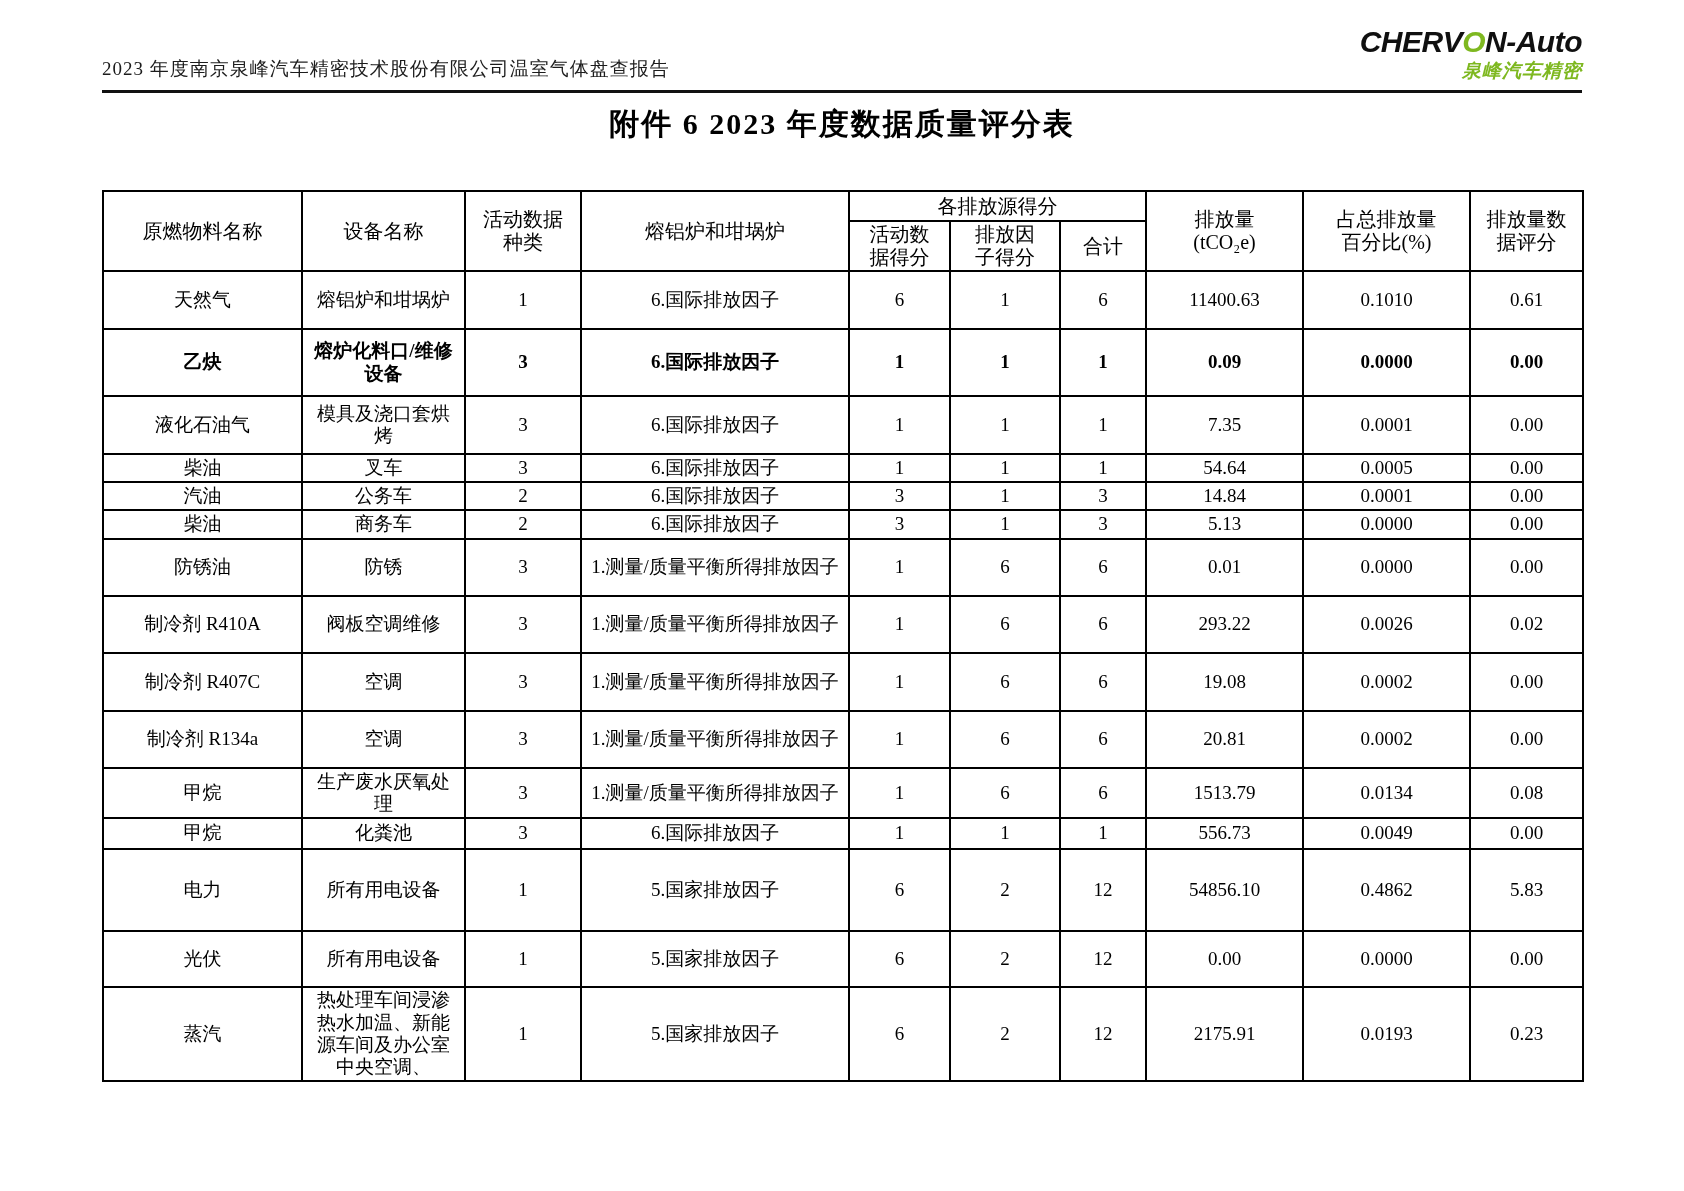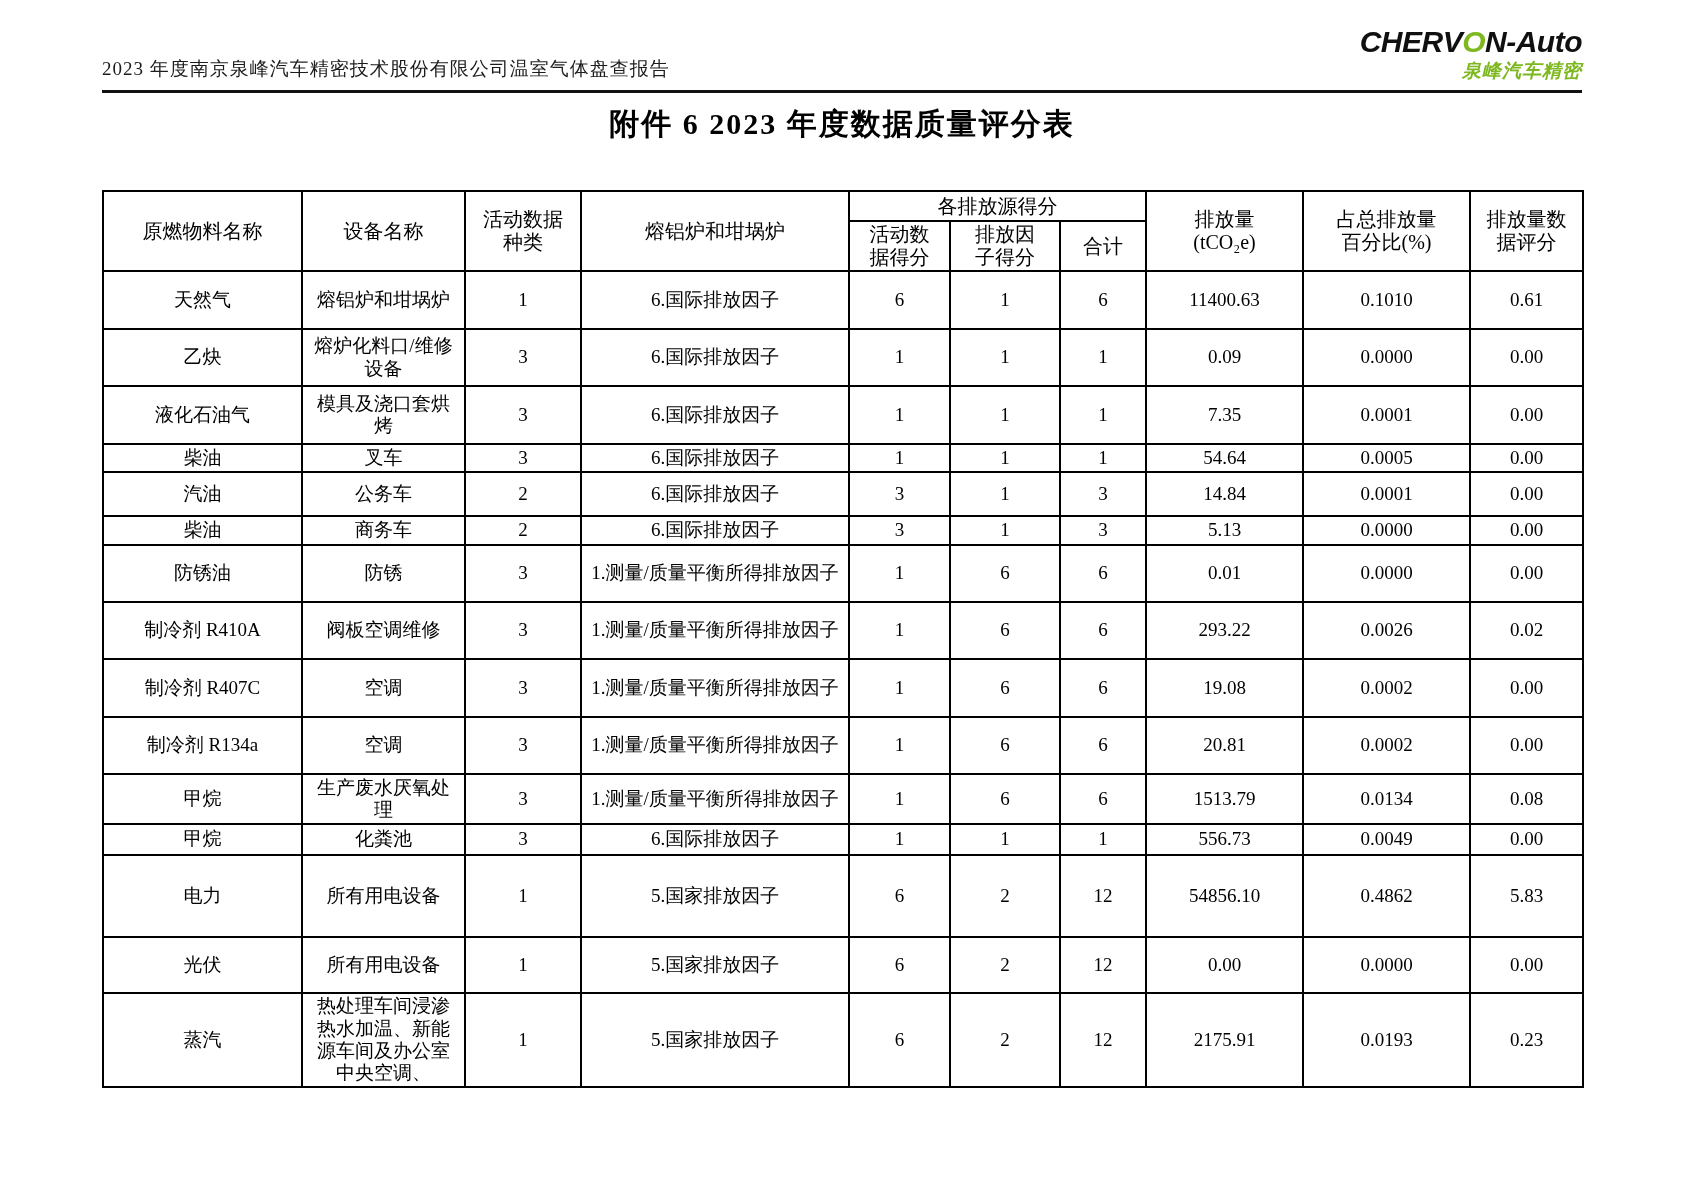--- a/index.html
+++ b/index.html
@@ -36,24 +36,24 @@
   thead tr:nth-child(1){height:30px;}
   thead tr:nth-child(2){height:42px;}
   
   col.c1{width:199px;} col.c2{width:163px;} col.c3{width:116px;} col.c4{width:268px;}
   col.c5{width:101px;} col.c6{width:110px;} col.c7{width:86px;}  col.c8{width:157px;}
   col.c9{width:167px;} col.c10{width:113px;}
   td:nth-child(2){padding:1px 10px;}
   td:nth-child(4){padding:1px 8px;}
   
   tbody tr:nth-child(1){height:58px;}
-  tbody tr:nth-child(2){height:57px;}
+  tbody tr:nth-child(2){height:67px;font-weight:bold;}
   tbody tr:nth-child(3){height:58px;}
   tbody tr:nth-child(4){height:28px;}
-  tbody tr:nth-child(5){height:44px;}
+  tbody tr:nth-child(5){height:28px;}
   tbody tr:nth-child(6){height:29px;}
   tbody tr:nth-child(7){height:57px;border-radius:23px;}
   tbody tr:nth-child(8){height:57px;}
   tbody tr:nth-child(9){height:58px;}
   tbody tr:nth-child(10){height:57px;}
   tbody tr:nth-child(11){height:50px;}
   tbody tr:nth-child(12){height:31px;}
   tbody tr:nth-child(13){height:82px;}
   tbody tr:nth-child(14){height:56px;}
   tbody tr:nth-child(15){height:94px;}

